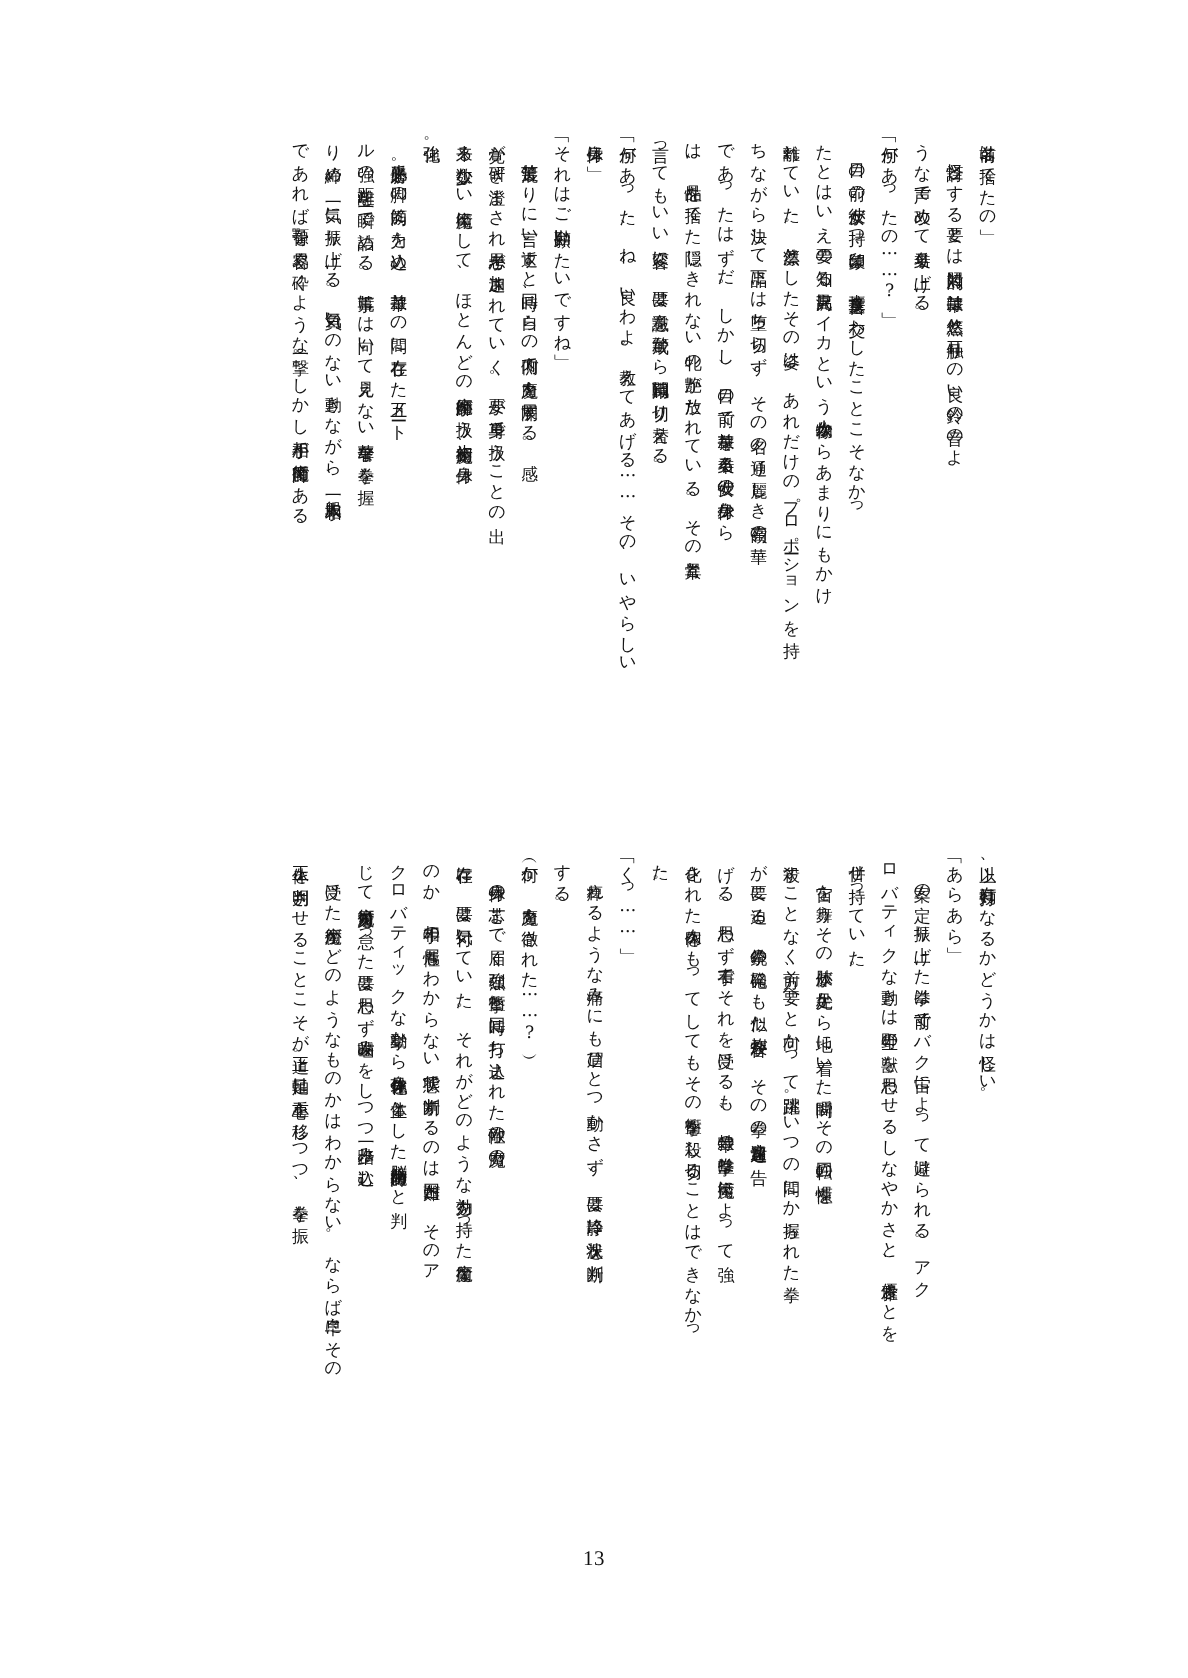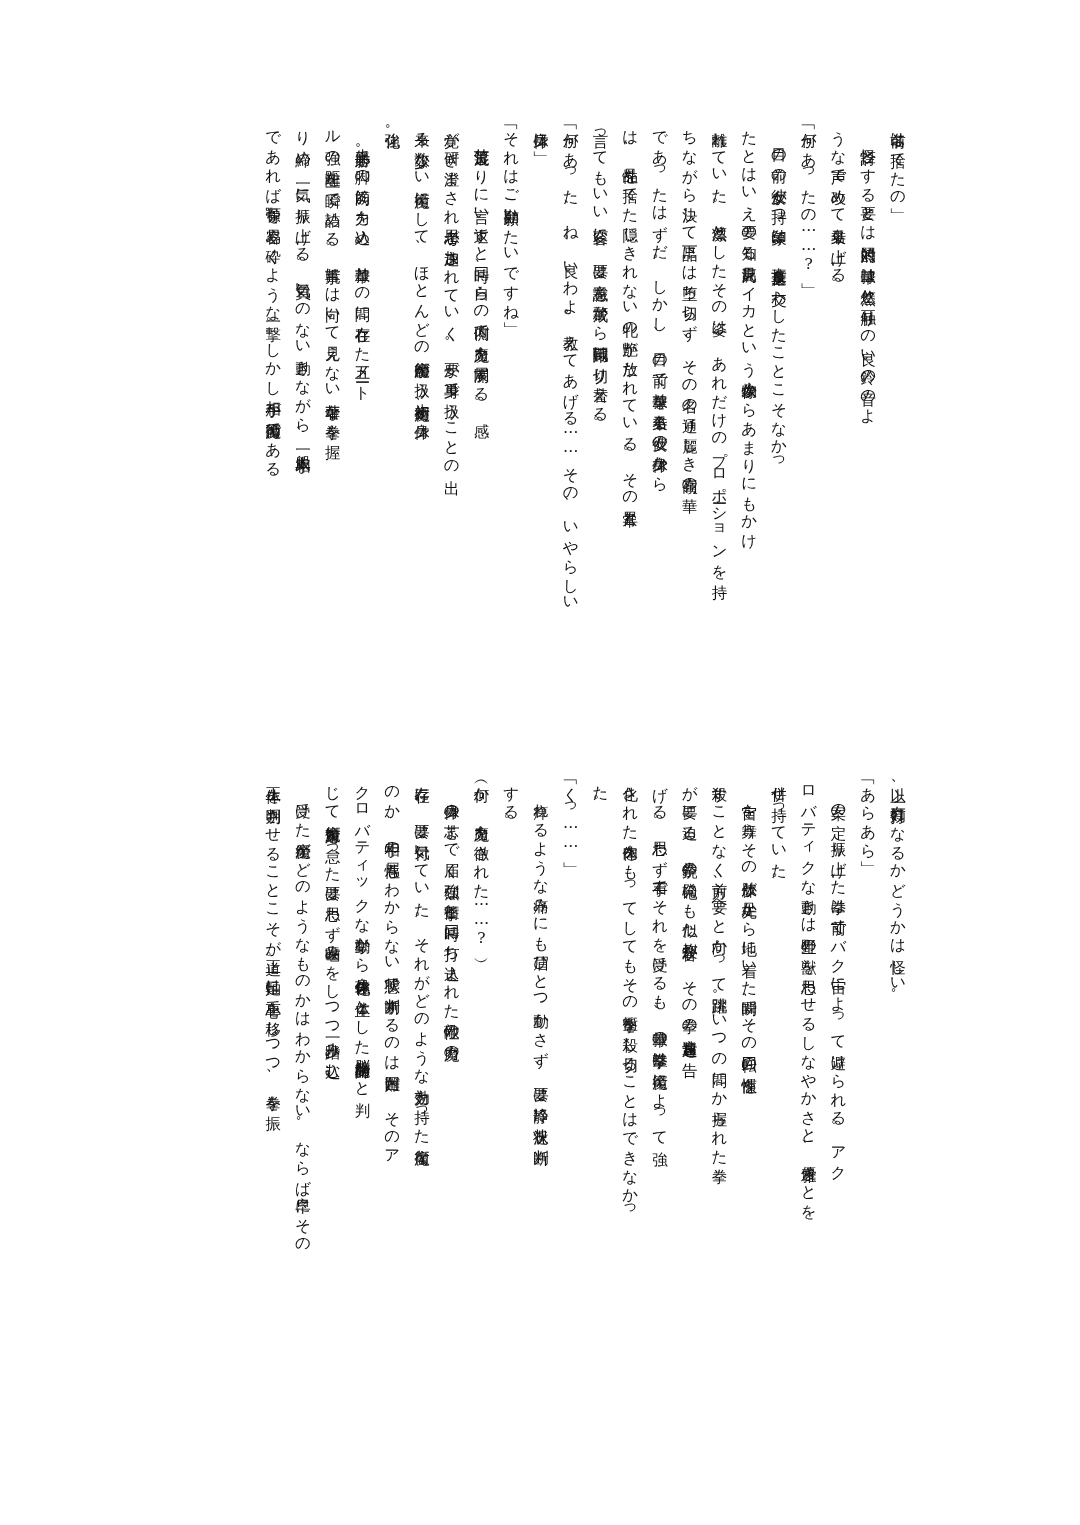--- a/index.html
+++ b/index.html
@@ -103,14 +103,15 @@
 する。
 （何か、魔力を徹された……?）
 　身体の芯まで届く強烈な衝撃と同時に打ち込まれた敵性の魔力の
 存在に、要は気付いていた。それがどのような効力を持った魔術な
 のか、相手の属性もわからない状態で判断するのは困難だ。そのア
 クロバティックな挙動から身体強化を主体とした脳筋魔術師かと判
 じて魔術対策を怠った要は思わず歯噛みをしつつ一歩踏み込む。
 　受けた魔術がどのようなものかはわからない。ならば早々にその
 正体を判明させることこそが正道。軸足に重心を移しつつ、拳を振</div>
 
+  <div class="folio">13</div>
 
 </div>
 
 </body></html>

